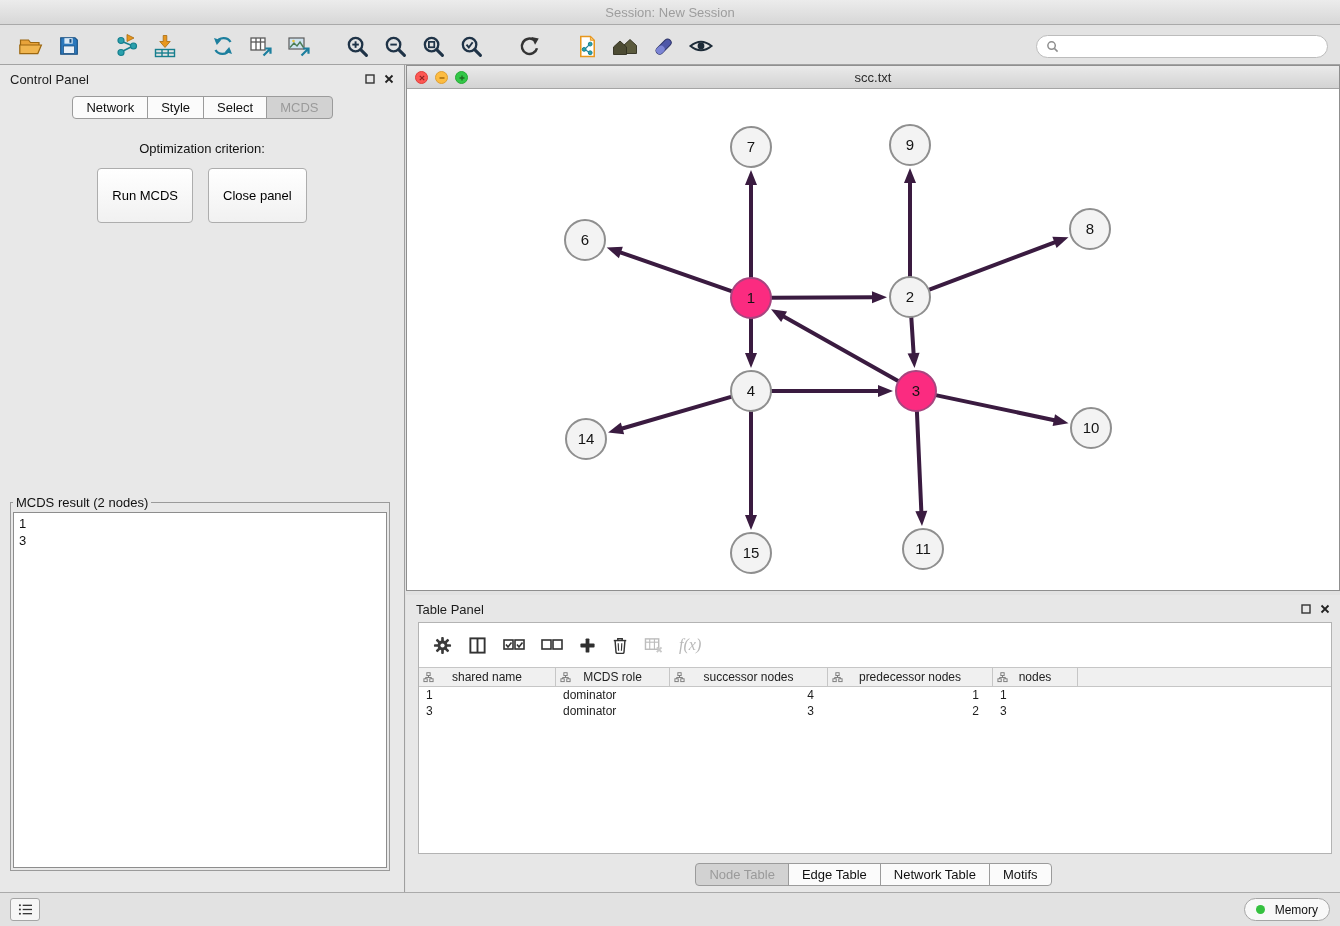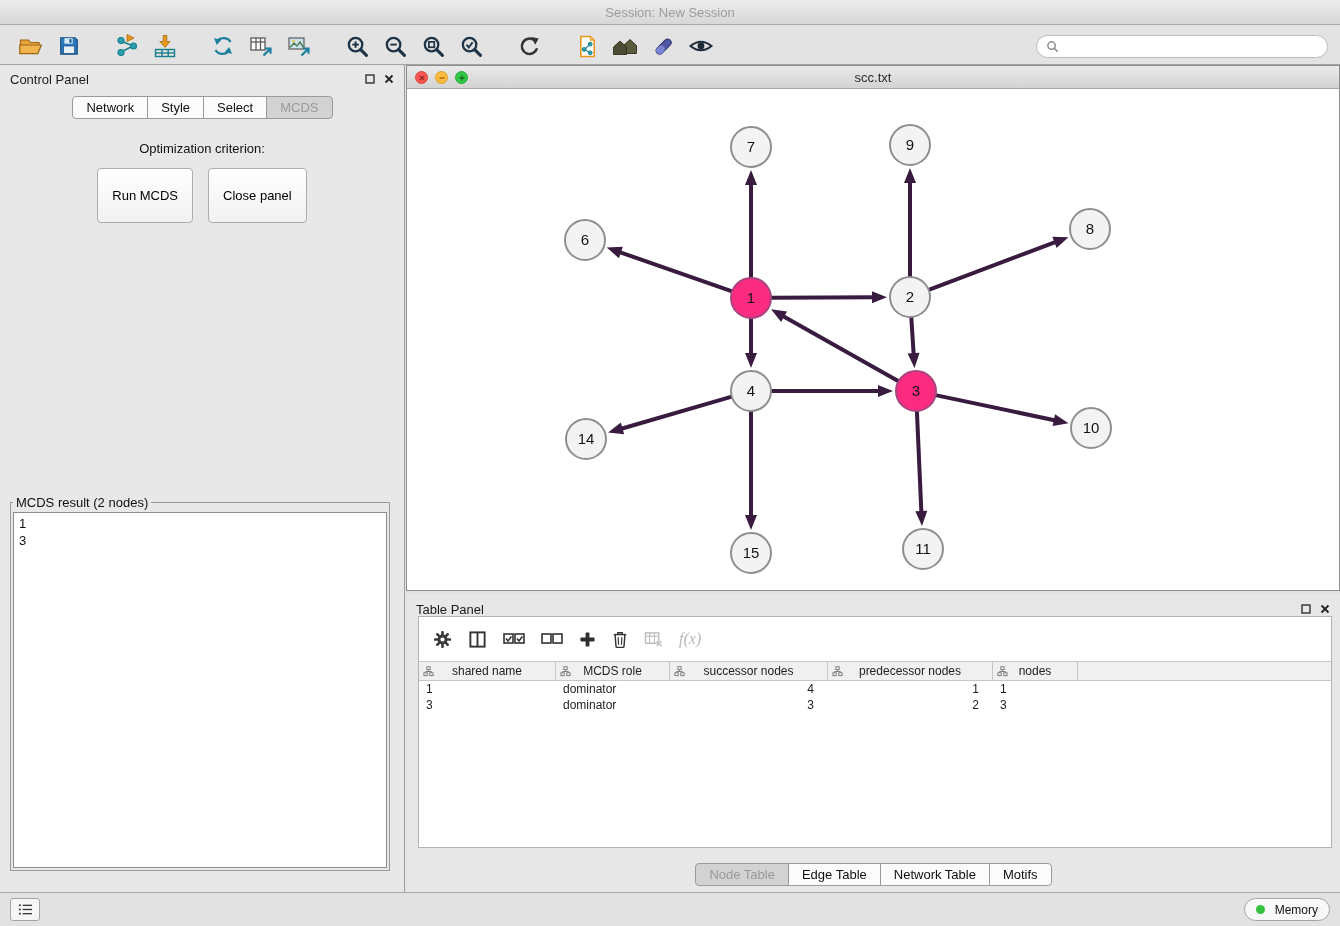--- a/index.html
+++ b/index.html
@@ -65,21 +65,21 @@
     display:flex; align-items:center; justify-content:center; cursor:pointer; }
   .tl svg { display:block; }
   .tl.red    { left:8px;  background:#fc5753; border:1px solid #df3e39; }
   .tl.yellow { left:28px; background:#fdbc40; border:1px solid #de9f34; }
   .tl.green  { left:48px; background:#33c748; border:1px solid #27aa35; }
   #graph-svg { display:block; width:932px; height:500px; background:#fff; }
 
   
   .table-panel { position:absolute; top:595px; left:406px; width:934px; height:297px;
     background:#e7e7e7; }
-  .table-box { position:absolute; left:12px; right:8px; top:21px; height:232px;
+  .table-box { position:absolute; left:12px; right:8px; top:27px; height:232px;
     background:#fff; border:1px solid #b3b3b3; overflow:hidden; }
   .table-toolbar { height:44px; display:flex; align-items:center; gap:16px; padding:0 14px; }
   .ttool-btn { border:none; background:transparent; display:flex; align-items:center;
     justify-content:center; cursor:pointer; height:26px; }
   .fx { font-family:"Liberation Serif",serif; font-style:italic; font-size:16px; color:#b8b8b8; }
   .table-header { display:flex; height:20px; background:#f0f0f0;
     border-top:1px solid #c6c6c6; border-bottom:1px solid #c6c6c6; }
   .th { position:relative; display:flex; align-items:center; justify-content:center;
     font-size:12px; color:#222; border-right:1px solid #c6c6c6; cursor:pointer; }
   .th .hicon { position:absolute; left:4px; }

